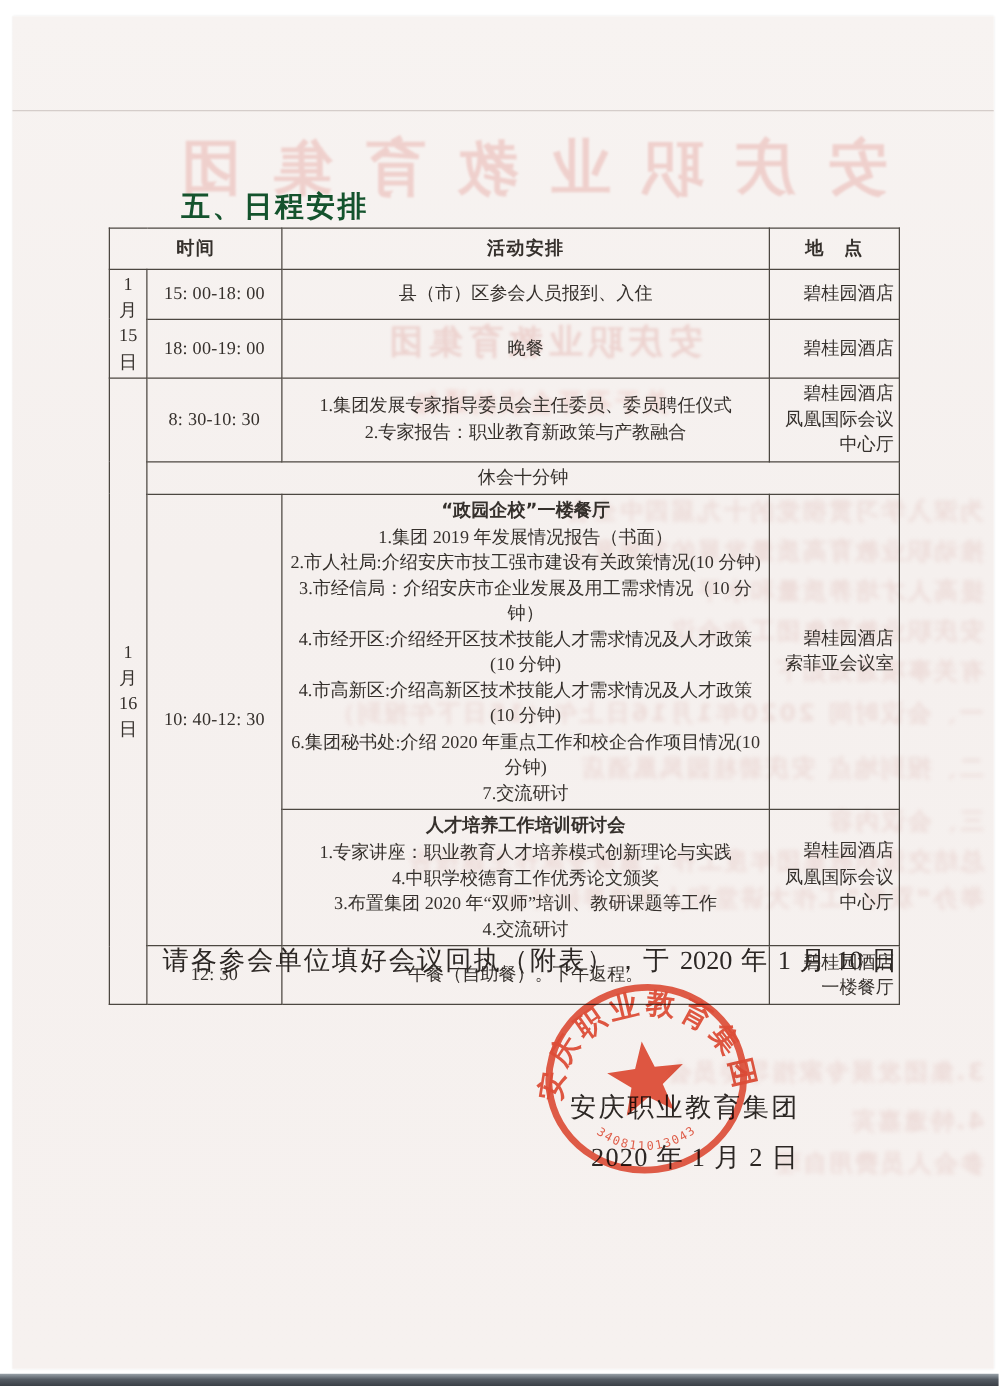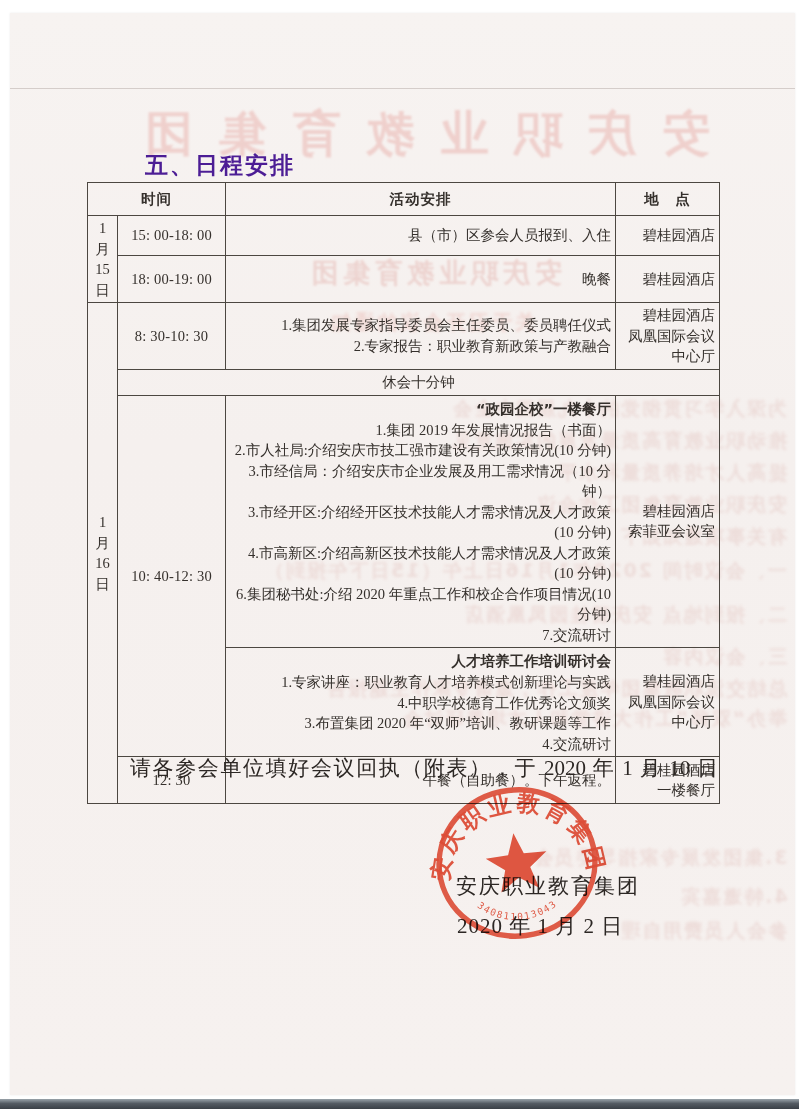--- a/index.html
+++ b/index.html
@@ -35,61 +35,61 @@
     opacity:.30;filter:blur(1.2px);}
   .ghost-sub{left:328px;top:309px;font-size:20px;letter-spacing:3px;
     opacity:.26;filter:blur(1.6px);color:#e08a80;}
   .ghost-line{right:12px;font-size:19px;letter-spacing:2px;
     opacity:.20;filter:blur(1.8px);color:#cc8d86;}
 
   
   .section-title{
     position:absolute;left:145px;top:150px;
     font-family:"DejaVu Sans","Liberation Sans",sans-serif;
-    font-weight:700;font-size:23px;letter-spacing:2px;color:#4c1d95;
+    font-weight:700;font-size:23px;letter-spacing:2px;color:#14532d;
   }
 
   
   table.schedule{
     position:absolute;left:87px;top:182px;width:632px;
     border-collapse:collapse;table-layout:fixed;padding-left:37px;
   }
   table.schedule td{
     border:1px solid #4c4741;vertical-align:middle;
     font-size:14.5px;line-height:20.5px;color:#35302c;
     padding:2px 4px;overflow:hidden;
   }
   td.c-head{
     font-family:"DejaVu Sans","Liberation Sans",sans-serif;
     font-weight:700;font-size:15px;text-align:center;letter-spacing:1px;
   }
   td.c-date{text-align:center;white-space:pre-line;line-height:19px;font-size:14px;padding:0;}
   td.c-time{text-align:center;font-size:14.5px;letter-spacing:.2px;padding:0;}
-  td.c-act{text-align:right;padding:3px 6px 3px 8px;}
+  td.c-act{text-align:center;padding:3px 6px 3px 8px;}
   td.c-loc{text-align:right;white-space:pre-line;line-height:21.5px;padding:0 2px;}
   td.c-break{text-align:center;padding-left:135px;font-size:14.5px;margin-top:20px;}
   .act-line{margin:0;}
   .act-title{
     font-family:"DejaVu Sans","Liberation Sans",sans-serif;
     font-weight:700;font-size:14.5px;line-height:22px;
   }
 
   
   .footer-par{position:absolute;left:60px;top:750px;width:658px;
     font-size:21px;color:#2c2724;}
   .footer-line{
     width:658px;height:37.5px;line-height:37.5px;white-space:nowrap;
     text-align:justify;text-align-last:justify;overflow:hidden;
   }
   .footer-line.indent{padding-left:70px;width:588px;}
 
   
   .sig-org{position:absolute;left:428px;top:872px;width:240px;text-align:center;
     font-size:21px;letter-spacing:2px;color:#2c2724;}
-  .sig-date{position:absolute;left:420px;top:912px;width:240px;text-align:center;
+  .sig-date{position:absolute;left:436px;top:912px;width:240px;text-align:center;
     font-size:21px;letter-spacing:1px;color:#2c2724;}
 
   
   .seal{position:absolute;left:428px;top:781px;width:178px;height:164px;
     transform:rotate(-7deg);opacity:.88;mix-blend-mode:multiply;pointer-events:none;}
 </style>
 </head>
 <body>
 
 <div class="paper"></div>
@@ -158,21 +158,21 @@
   <tr style="height:26px">
     <td class="c-break" colspan="3">休会十分钟</td>
   </tr>
   <tr style="height:214px">
     <td class="c-time" rowspan="2">10: 40-12: 30</td>
     <td class="c-act" style="vertical-align:top">
       <div class="act-title">“政园企校”一楼餐厅</div>
       <div class="act-line">1.集团 2019 年发展情况报告（书面）</div>
       <div class="act-line">2.市人社局:介绍安庆市技工强市建设有关政策情况(10 分钟)</div>
       <div class="act-line">3.市经信局：介绍安庆市企业发展及用工需求情况（10 分钟）</div>
-      <div class="act-line">3.市经开区:介绍经开区技术技能人才需求情况及人才政策(10 分钟)</div>
+      <div class="act-line">4.市经开区:介绍经开区技术技能人才需求情况及人才政策(10 分钟)</div>
       <div class="act-line">4.市高新区:介绍高新区技术技能人才需求情况及人才政策(10 分钟)</div>
       <div class="act-line">6.集团秘书处:介绍 2020 年重点工作和校企合作项目情况(10 分钟)</div>
       <div class="act-line">7.交流研讨</div>
     </td>
     <td class="c-loc">碧桂园酒店
 索菲亚会议室</td>
   </tr>
   <tr style="height:96px">
     <td class="c-act" style="vertical-align:top">
       <div class="act-title">人才培养工作培训研讨会</div>

